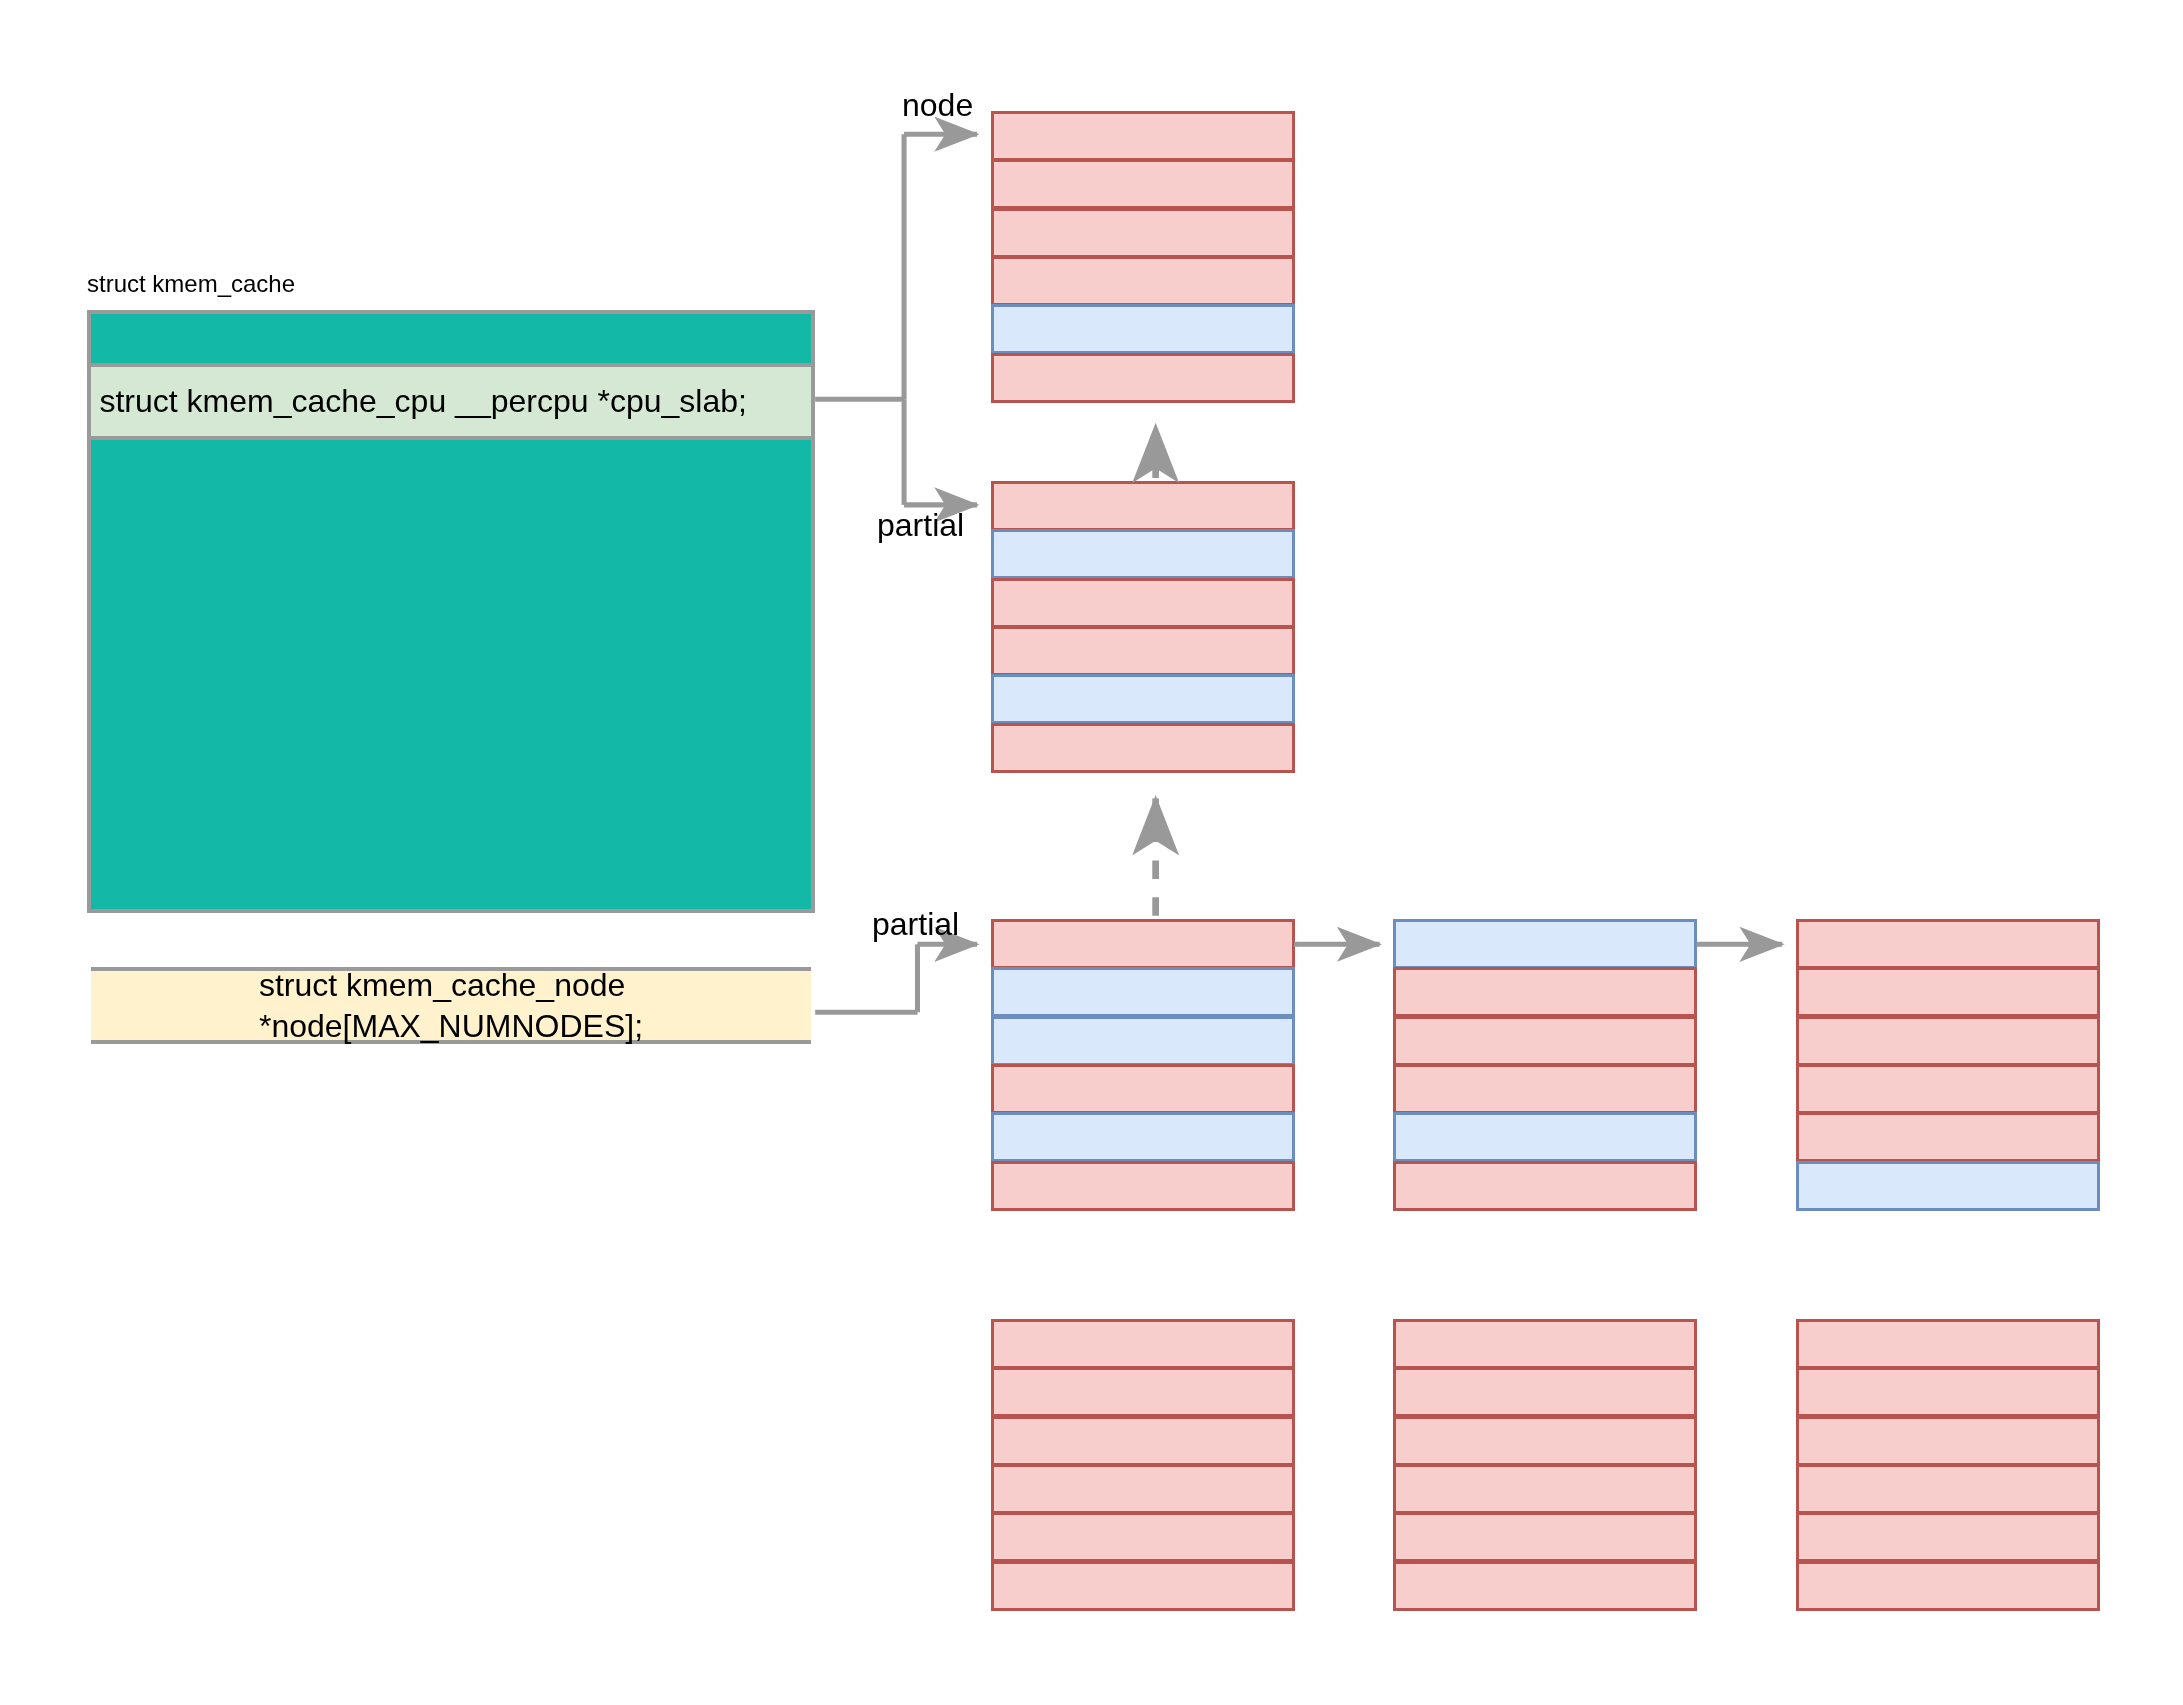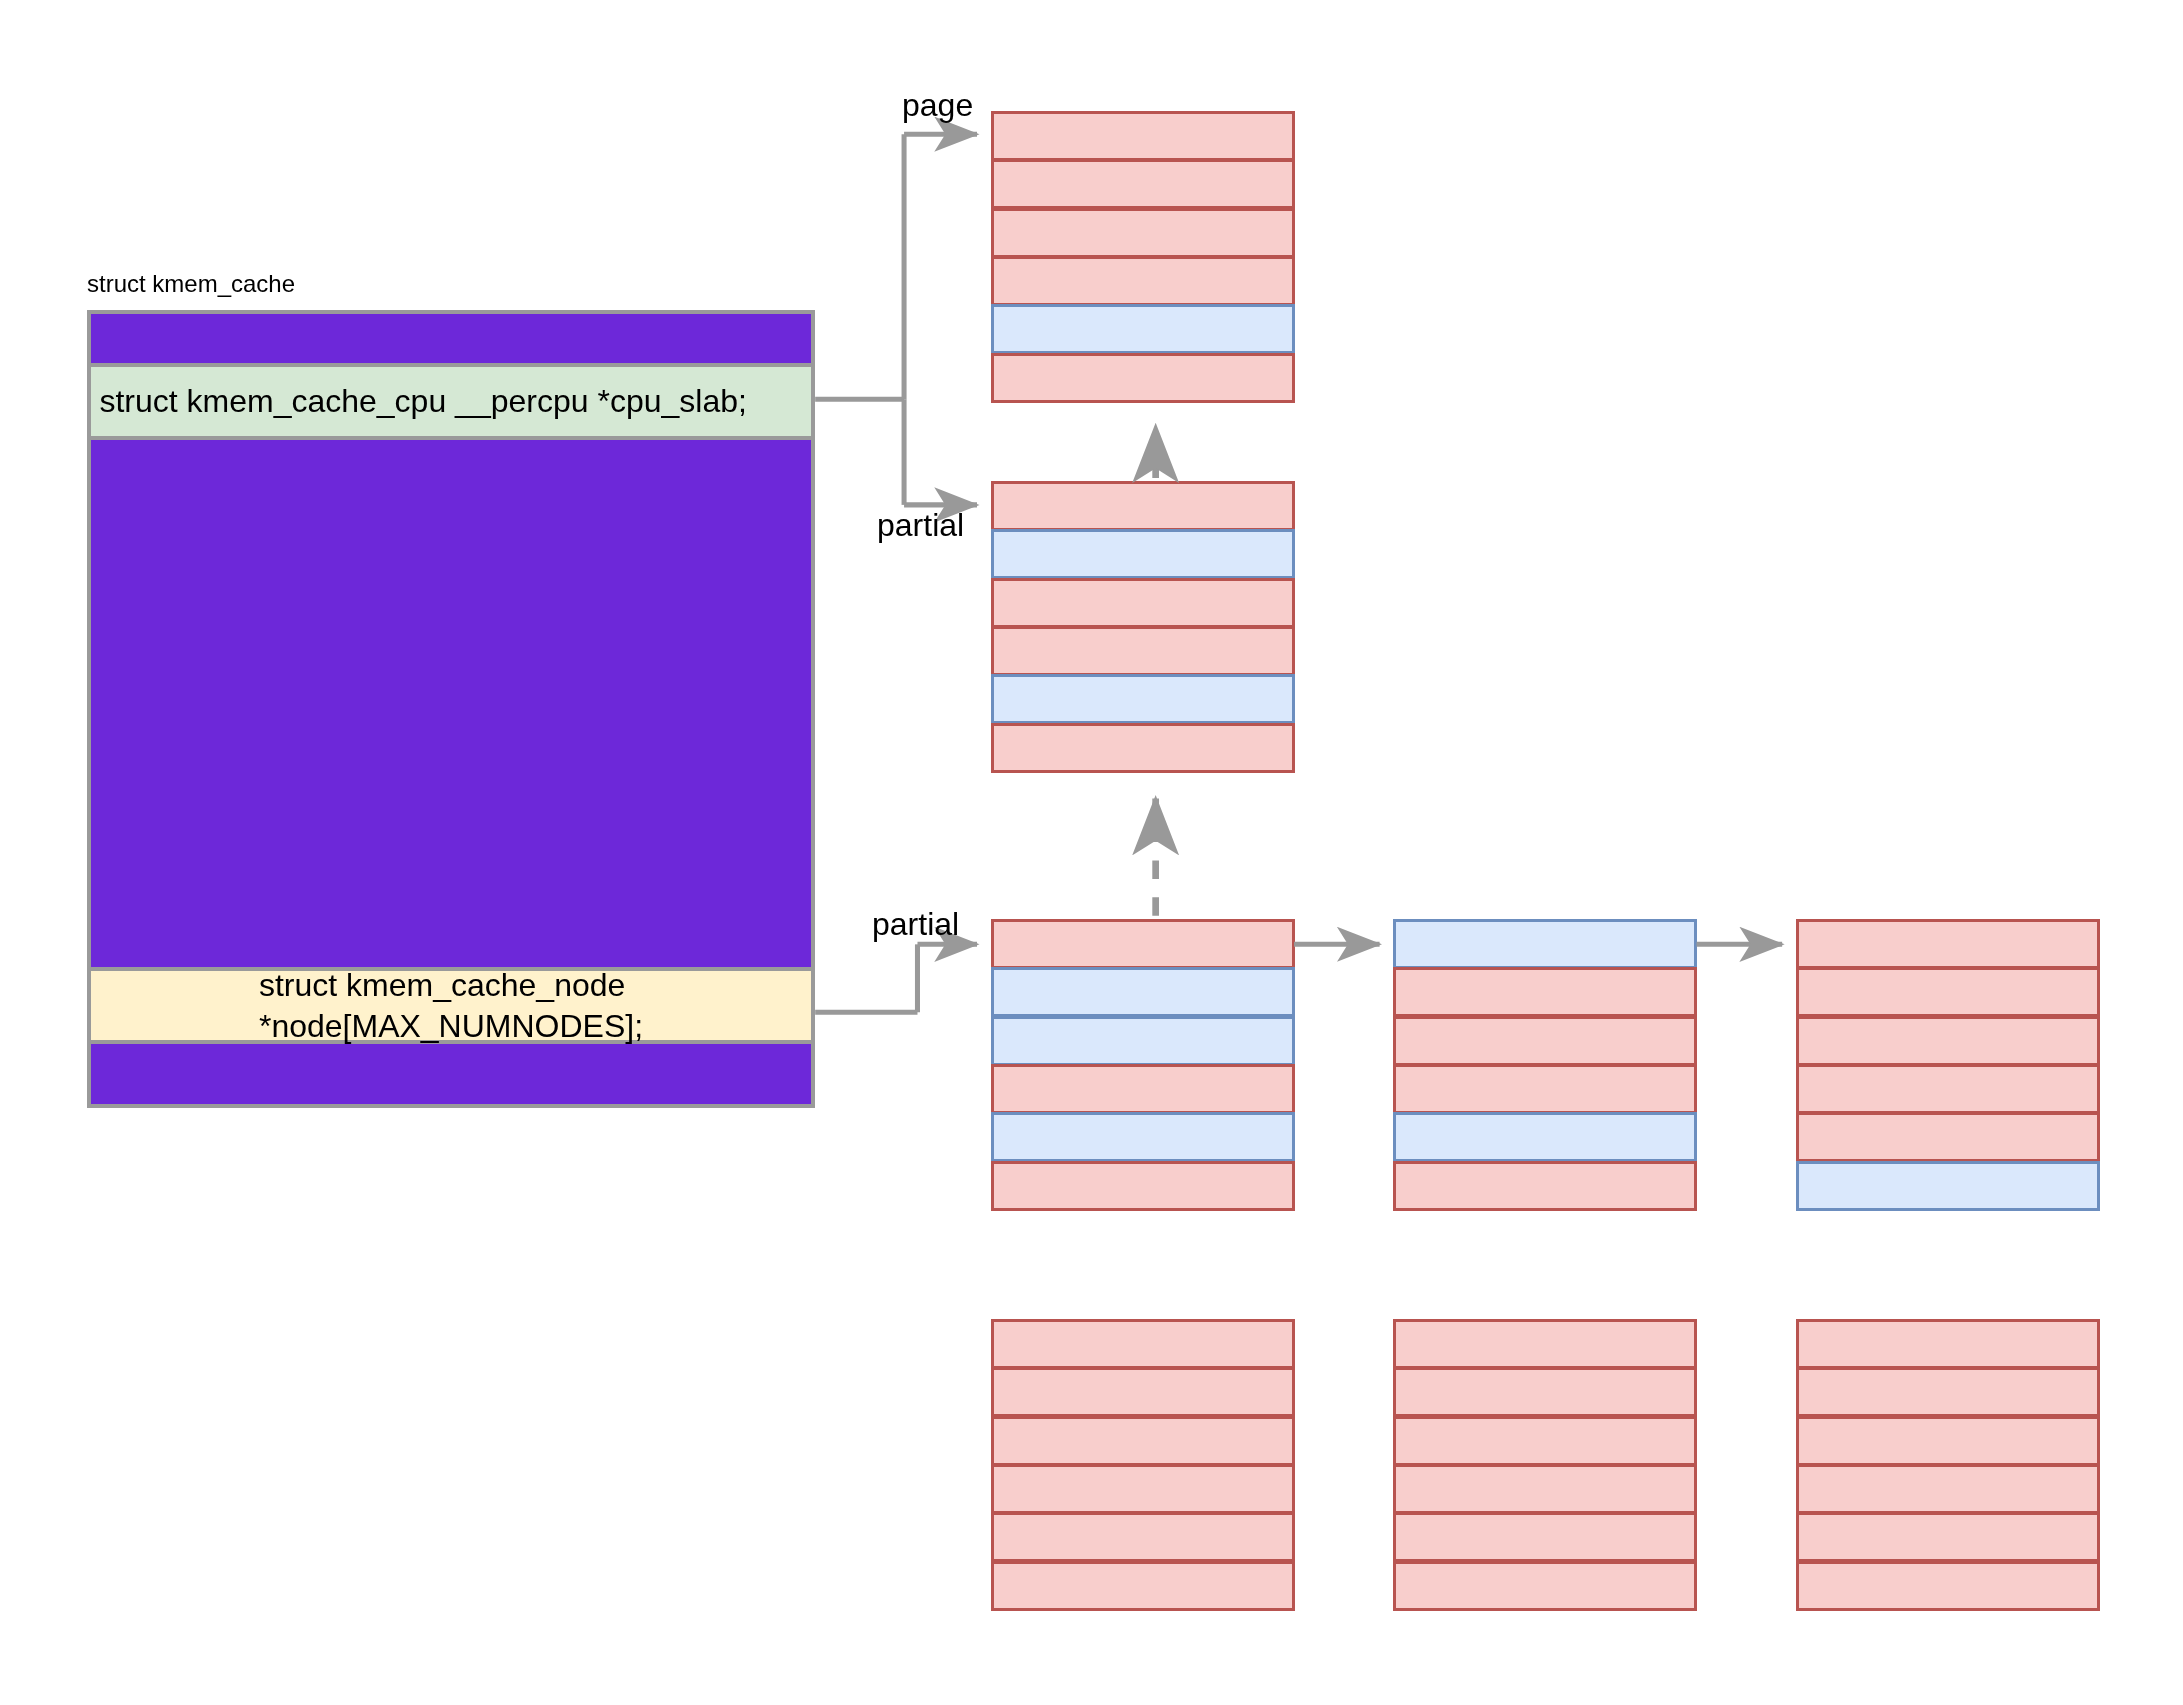--- a/index.html
+++ b/index.html
@@ -25,22 +25,22 @@
     font-size: 24px;
     color: #000000;
     white-space: nowrap;
     line-height: 1.2;
   }
   #struct-box {
     position: absolute;
     left: 87px;
     top: 310px;
     width: 728px;
-    height: 798px;
-    background: #6d28d9;
+    height: 603px;
+    background: #14b8a6;
     border: 4.2px solid #9a9a9a;
     box-sizing: border-box;
   }
   .struct-field {
     position: absolute;
     left: 0;
     width: 100%;
     box-sizing: border-box;
     display: flex;
     align-items: center;
@@ -219,18 +219,18 @@
     <g stroke="#999999" stroke-width="8" fill="none" stroke-dasharray="22 22">
       <path d="M1378,1092 V952" marker-end="url(#arrowhead)"></path>
     </g>
 
     <g stroke="#999999" stroke-width="6" fill="none">
       <path d="M1543,1126 H1645" marker-end="url(#arrowhead)"></path>
       <path d="M2023,1126 H2125" marker-end="url(#arrowhead)"></path>
     </g>
   </svg>
 
-  <div class="edge-label" id="label-page">page</div>
+  <div class="edge-label" id="label-page">node</div>
   <div class="edge-label" id="label-partial-cpu">partial</div>
   <div class="edge-label" id="label-partial-node">partial</div>
 
 </div>
 
 
 </body></html>

